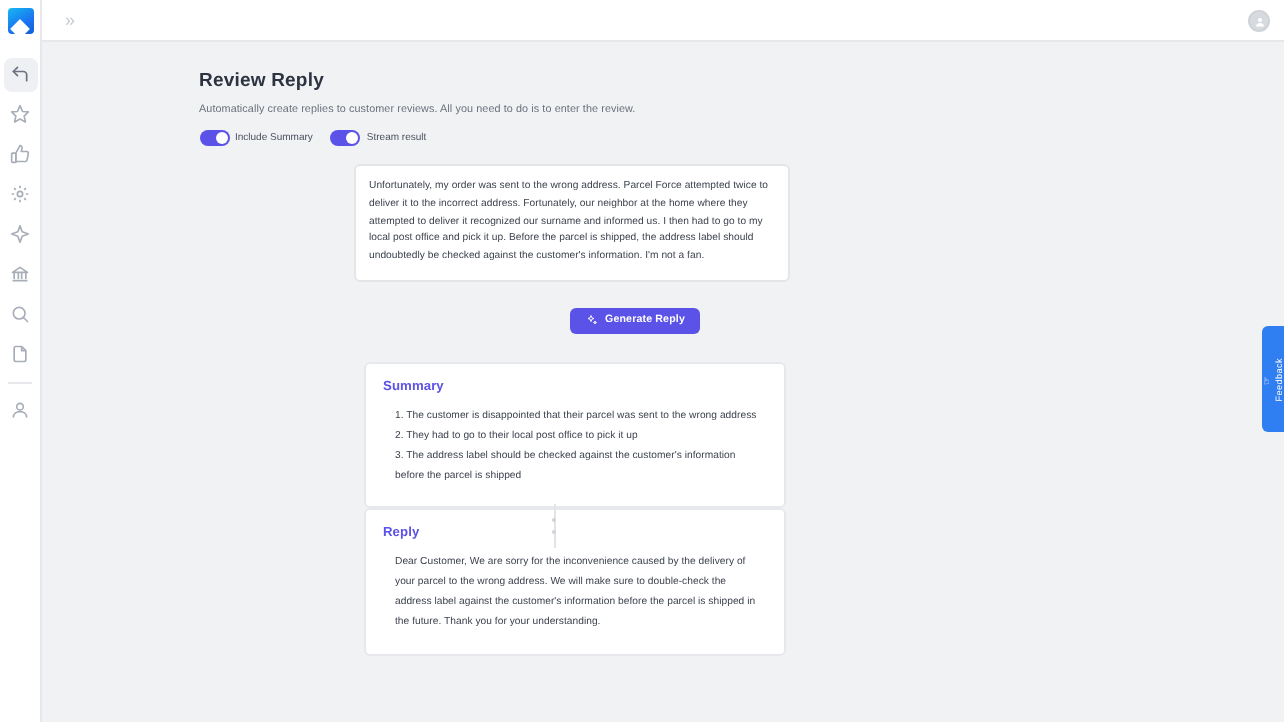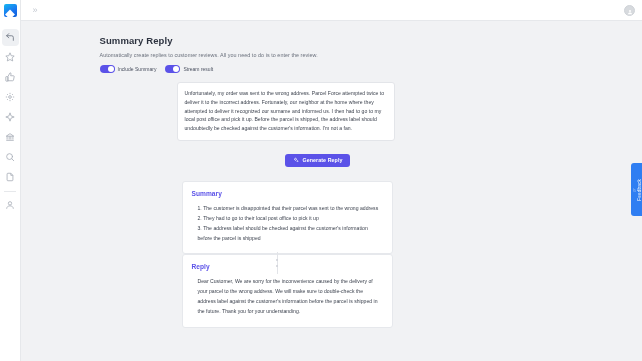--- a/index.html
+++ b/index.html
@@ -331,21 +331,21 @@
             <path d="M4 21c0-4.4 3.6-7 8-7s8 2.6 8 7z"></path>
           </svg>
       </span>
     </div>
   </header>
 
   <main class="main">
     <div class="content">
       <div class="inner">
 
-        <h1 class="page-title">Summary Reply</h1>
+        <h1 class="page-title">Review Reply</h1>
         <p class="page-sub">Automatically create replies to customer reviews. All you need to do is to enter the review.</p>
 
         <div class="toggle-row">
 
           <div class="toggle-wrap">
             <div class="switch">
               <div class="knob"></div>
             </div>
             <span class="toggle-label">Include Summary</span>
           </div>

